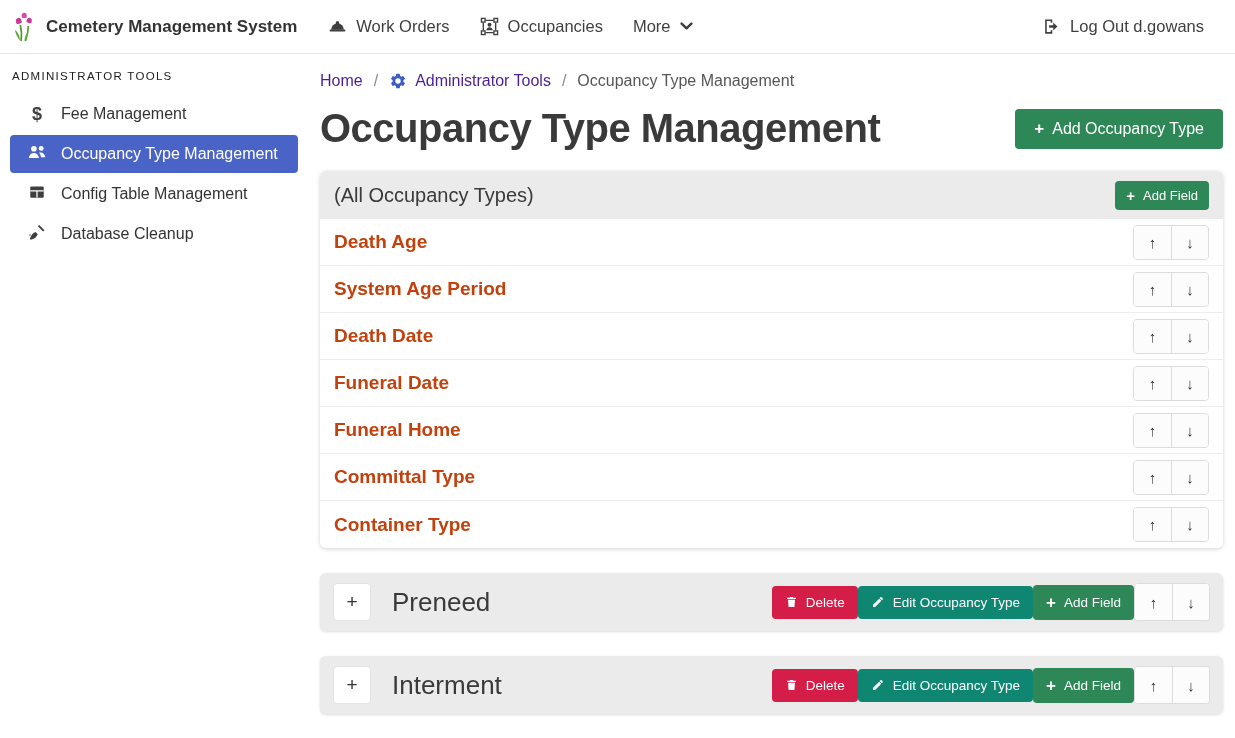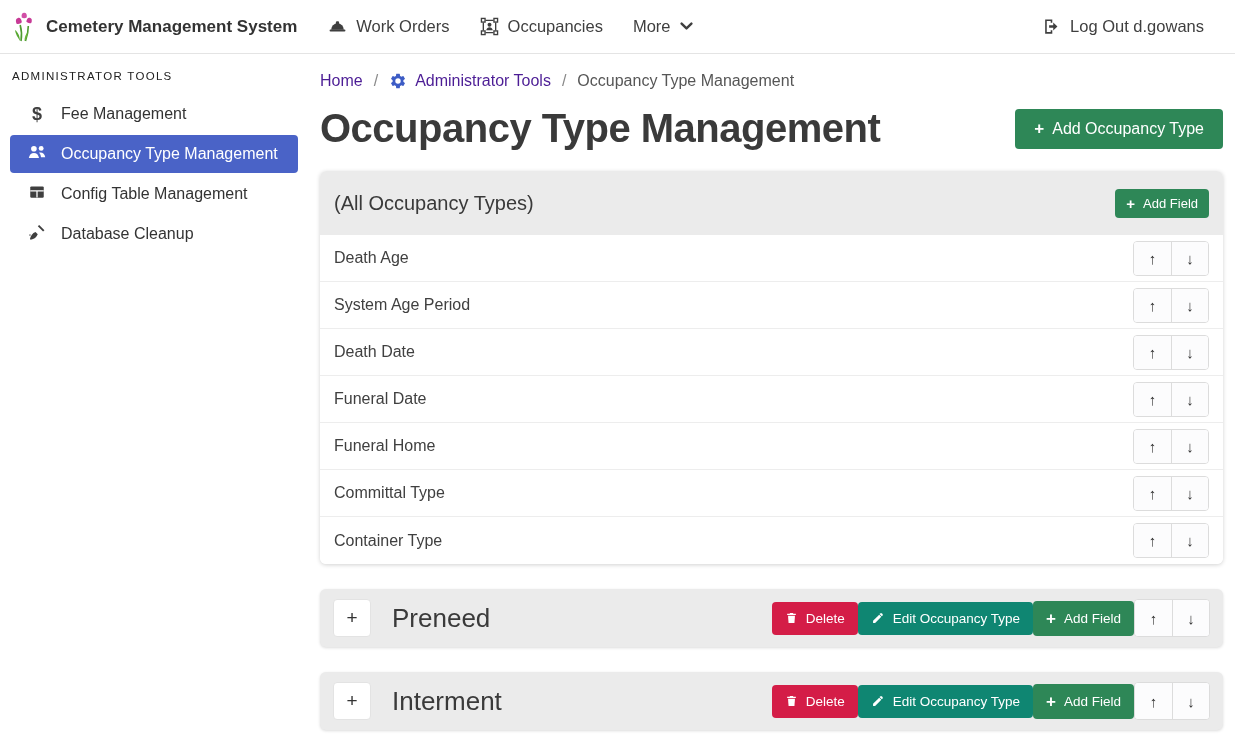--- a/index.html
+++ b/index.html
@@ -71,31 +71,31 @@
   .btn-md { font-size: 13.5px; padding: 9px 13px; }
   .plus-glyph { font-size: 17px; font-weight: 700; line-height: 1; }
   .plus-glyph.sm { font-size: 15px; }
 
   
   .card {
     margin-top: 20px; border-radius: 6px; background: #fff;
     box-shadow: 0 1px 4px rgba(0,0,0,.18); overflow: hidden;
   }
   .card-header {
-    background: #ebebeb; height: 64px;
+    background: #ebebeb; height: 48px;
     display: flex; align-items: center; justify-content: space-between;
     padding: 0 14px;
   }
   .card-header-title { font-size: 20px; color: #3a3a3a; }
   .field-row {
     height: 47px; display: flex; align-items: center; justify-content: space-between;
     padding: 0 14px; border-bottom: 1px solid #ededed; background: #fff;
   }
   .field-row:last-child { border-bottom: none; }
-  .field-link { color: #404040; font-weight: 400; font-size: 16px; text-decoration: none; cursor: pointer; }
+  .field-link { color: #c2410c; font-weight: 700; font-size: 19px; text-decoration: none; cursor: pointer; }
 
   .arrow-group {
     display: inline-flex; border: 1px solid #dcdcdc; border-radius: 4px;
     overflow: hidden; background: #fcfcfd;
   }
   .arrow-btn {
     width: 37px; height: 33px; border: none; background: #fcfcfd;
     color: #333; font-size: 15px; cursor: pointer;
     display: flex; align-items: center; justify-content: center;
   }

